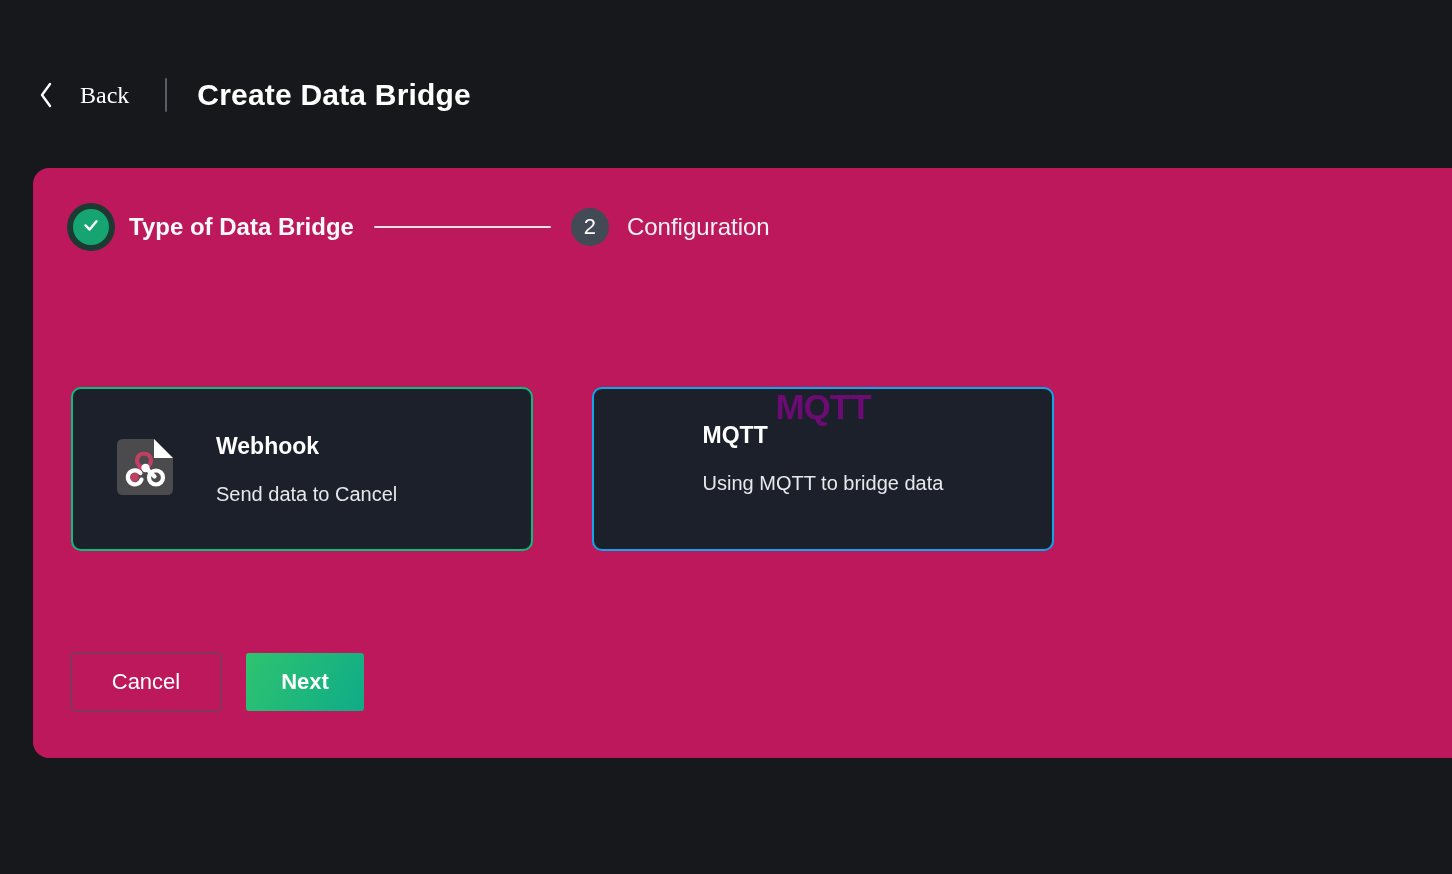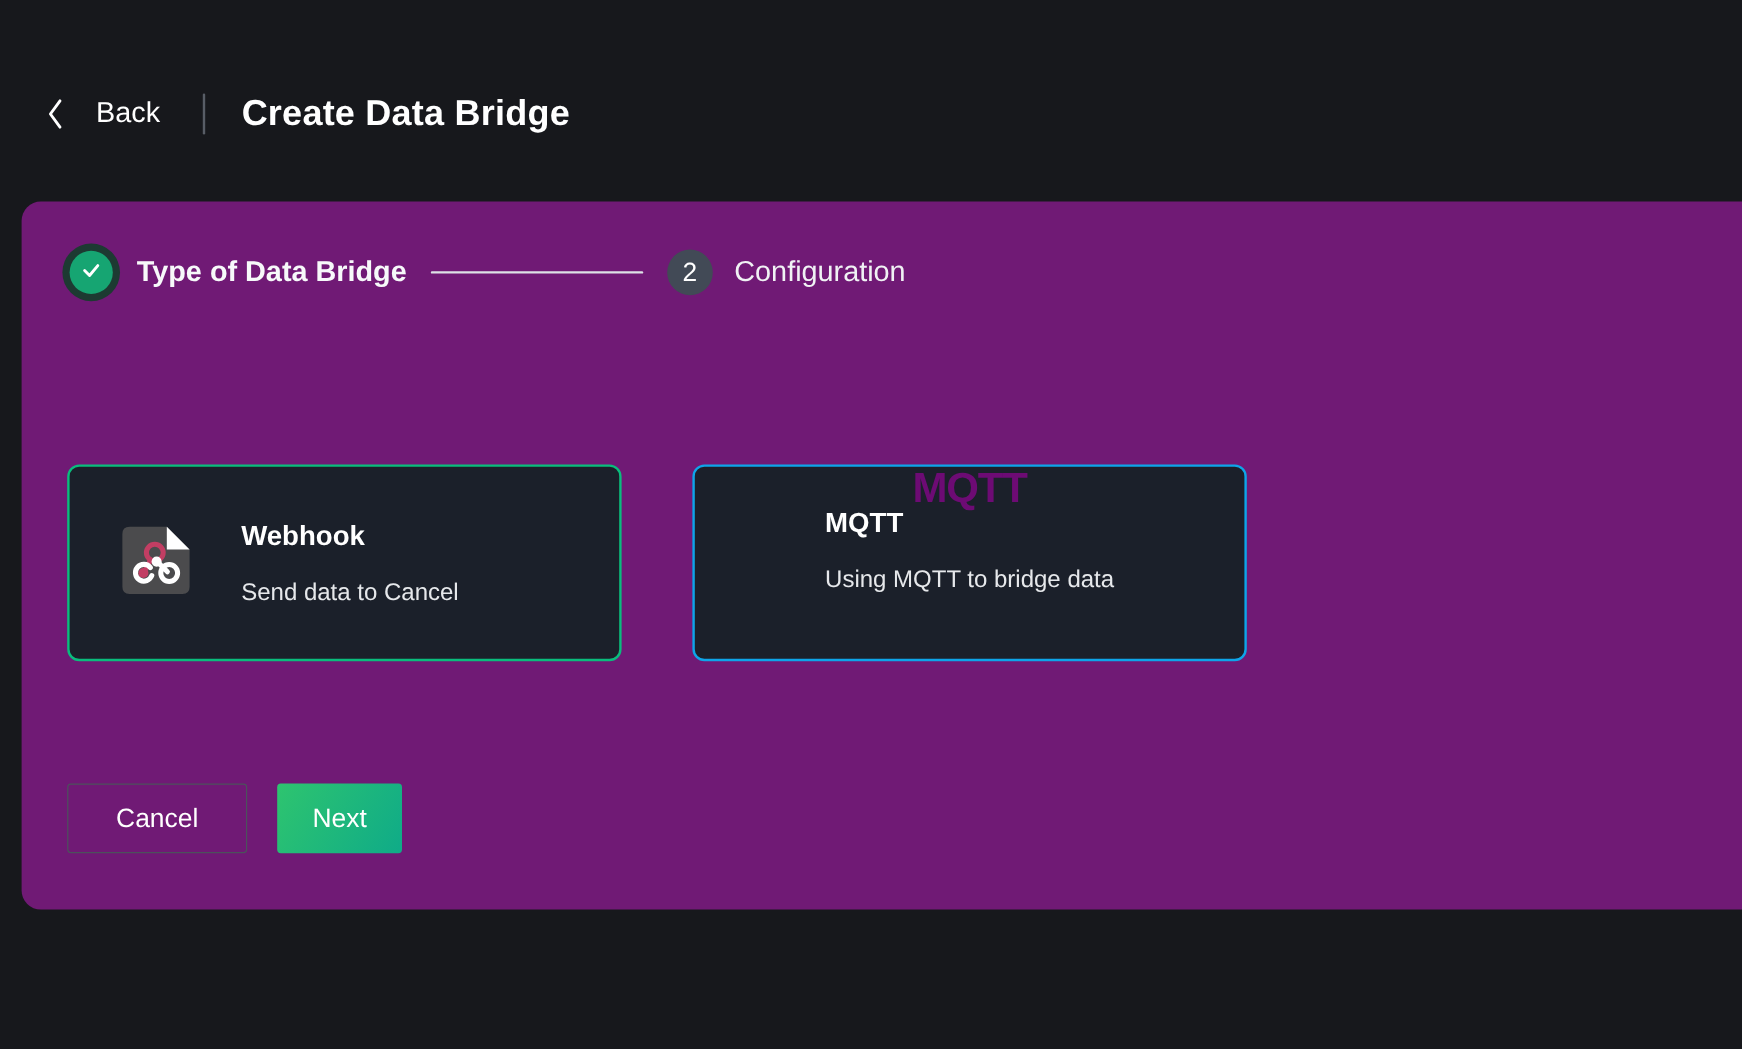--- a/index.html
+++ b/index.html
@@ -13,33 +13,33 @@
   }
 
   
   .header {
     position: absolute; left: 38px; top: 72px; height: 46px;
     display: flex; align-items: center;
   }
   .back-btn {
     display: flex; align-items: center; gap: 26px;
     background: none; border: none; color: #ffffff;
-    font-family: Liberation Sans, sans-serif; font-size: 24px; cursor: pointer; padding: 0;
+    font-family: Liberation Serif, serif; font-size: 24px; cursor: pointer; padding: 0;
   }
   .chevron-wrap { display: flex; align-items: center; }
   .header-divider {
     width: 2px; height: 34px; background: #585d66;
     margin: 0 30px 0 36px; border-radius: 1px;
   }
   .page-title { font-size: 30px; font-weight: 700; letter-spacing: 0.2px; }
 
   
   .panel {
-    position: absolute; left: 18px; top: 168px; right: 0; height: 590px;
-    background: #701a75;
+    position: absolute; left: 33px; top: 168px; right: 0; height: 590px;
+    background: #be185d;
     border-radius: 16px 0 0 16px;
     padding: 35px 38px;
   }
 
   
   .stepper { display: flex; align-items: center; height: 48px; }
   .step-badge-done {
     width: 36px; height: 36px; border-radius: 50%;
     background: #16a572;
     box-shadow: 0 0 0 6px #1d3a32;
@@ -80,22 +80,23 @@
 
   
   .actions { display: flex; gap: 25px; margin-top: 102px; }
   .btn {
     height: 58px; border-radius: 3px; font-size: 22px;
     font-family: inherit; color: #ffffff; cursor: pointer;
     display: flex; align-items: center; justify-content: center;
   }
   .btn-cancel { width: 150px; background: transparent; border: 1px solid #4c515c; }
   .btn-next {
-    width: 104px; border: none;
+    width: 118px; border: none;
     background: linear-gradient(120deg, #2ec46f 0%, #0fab88 100%);
+    font-weight: bold;
   }
 </style>
 </head>
 <body>
 
 <div class="page">
 
   <div class="header">
     <button class="back-btn">
       <span class="chevron-wrap">

